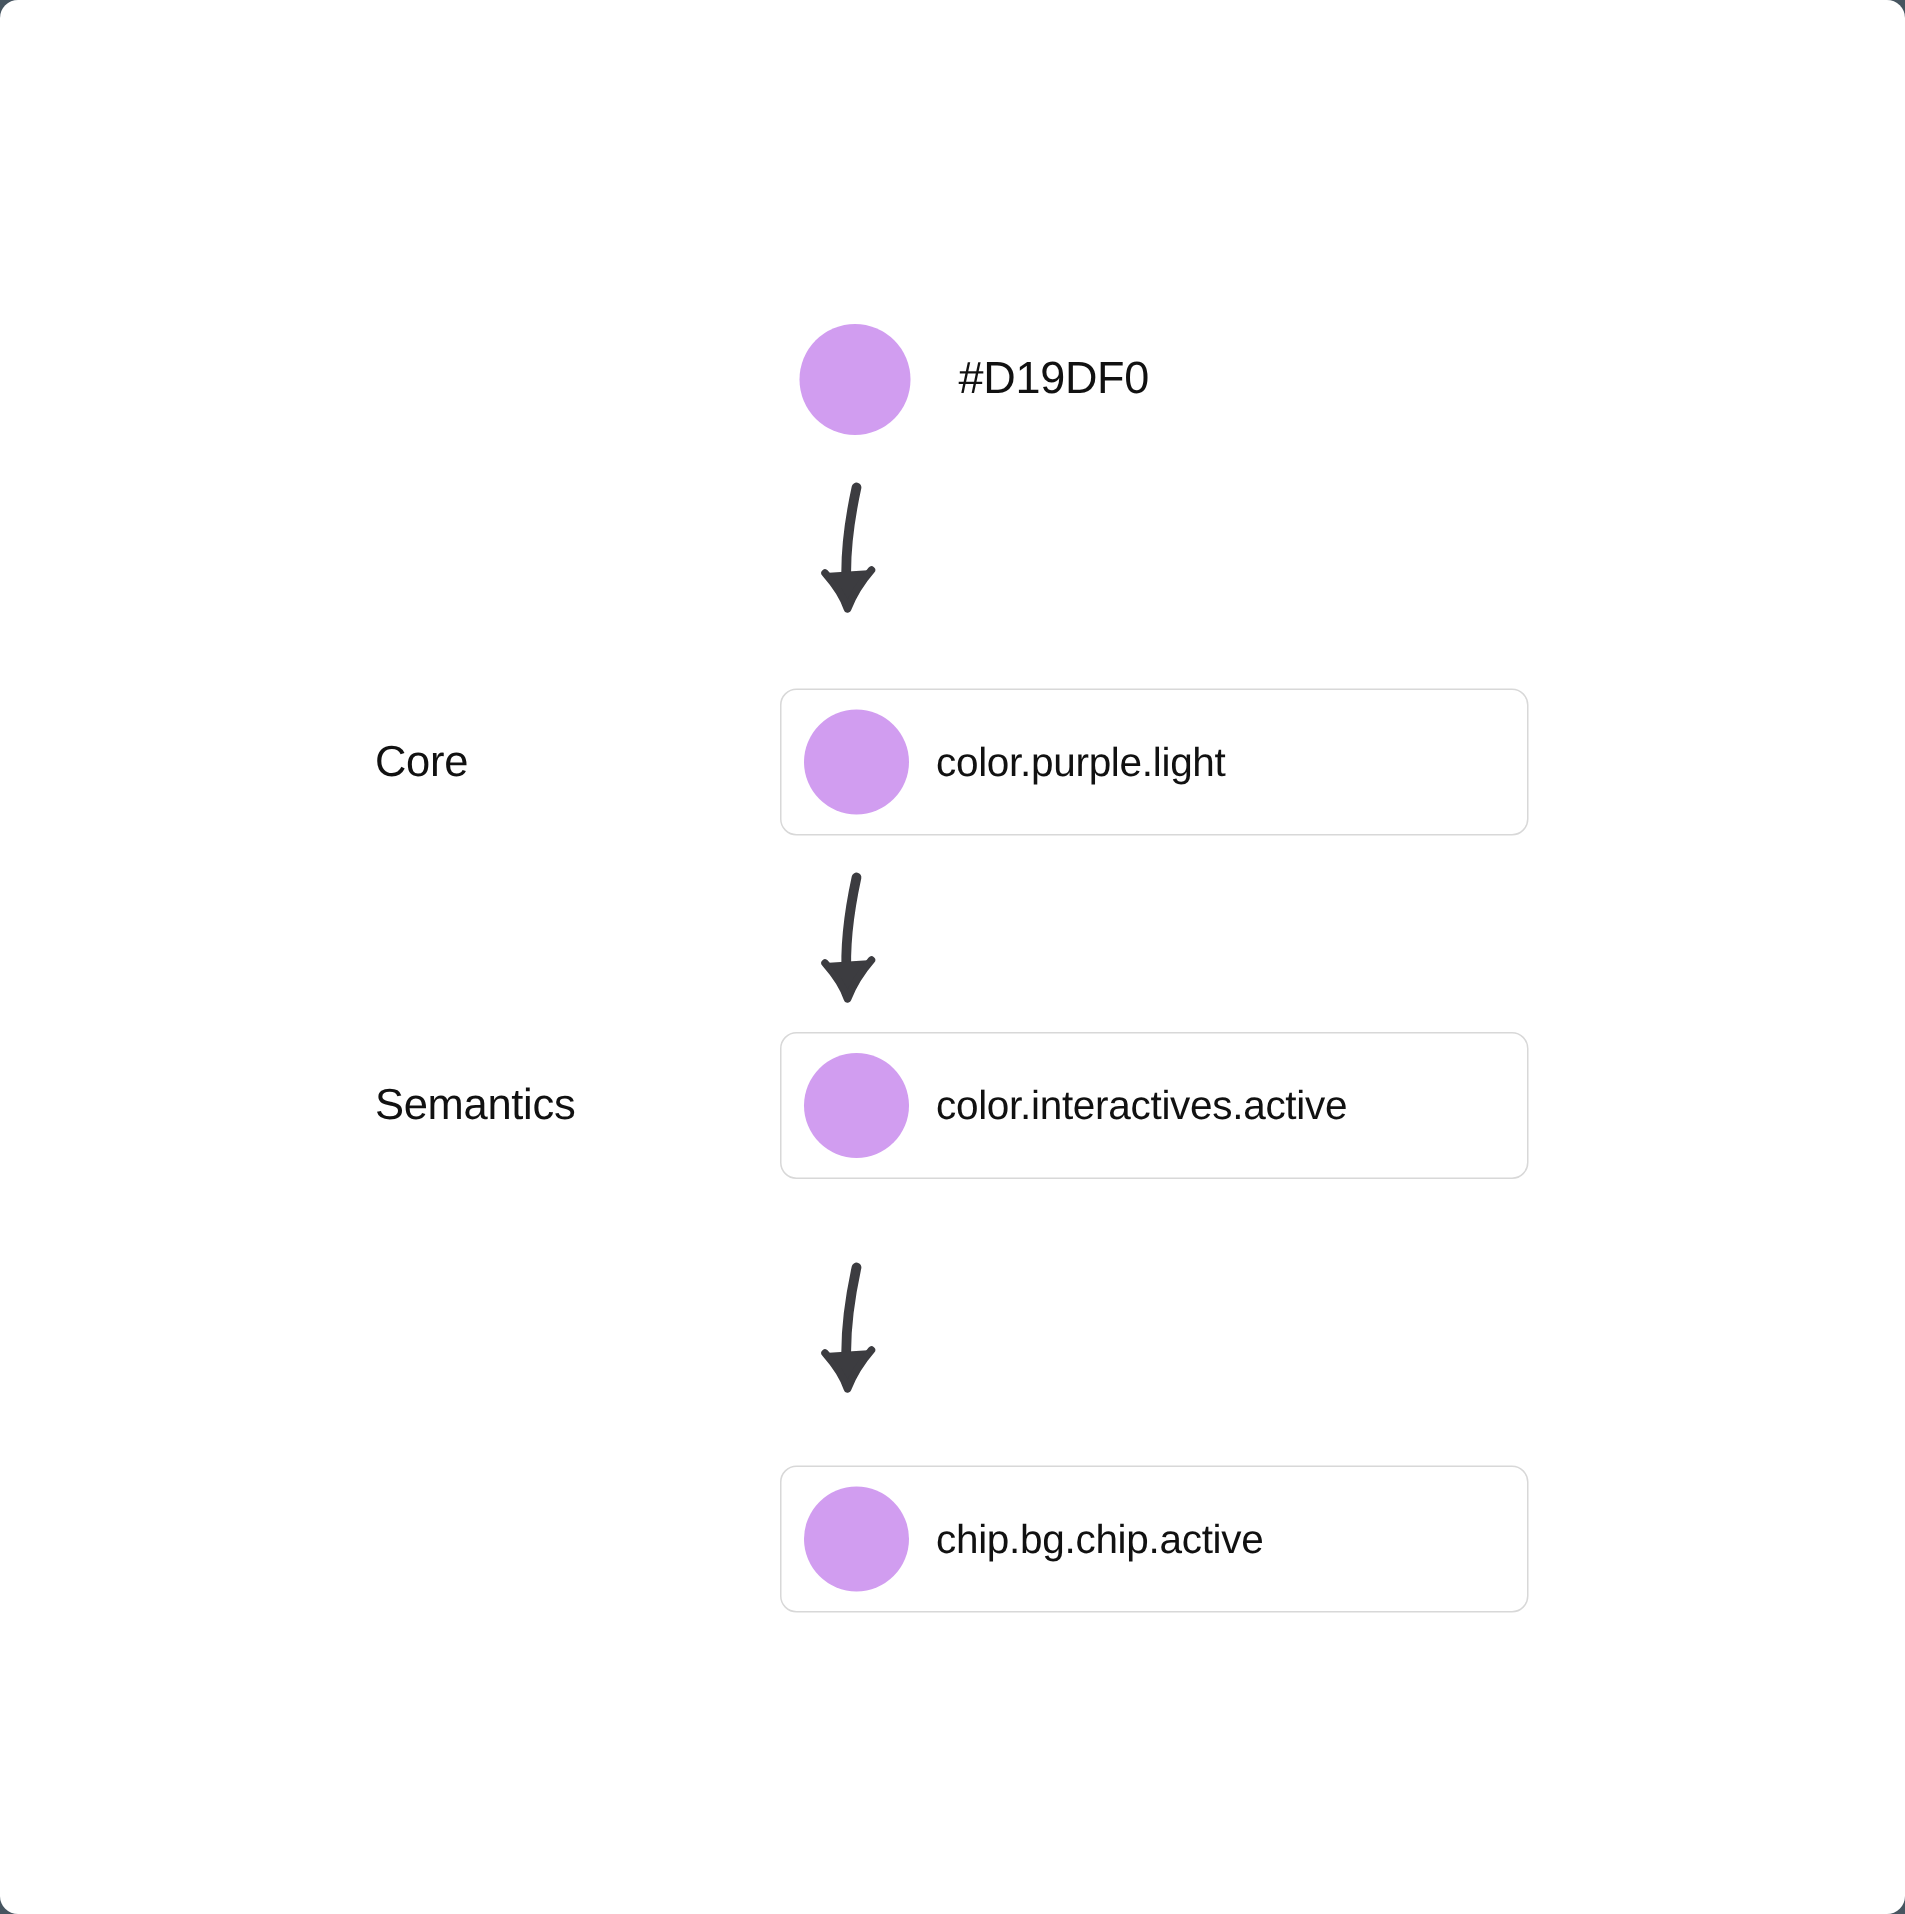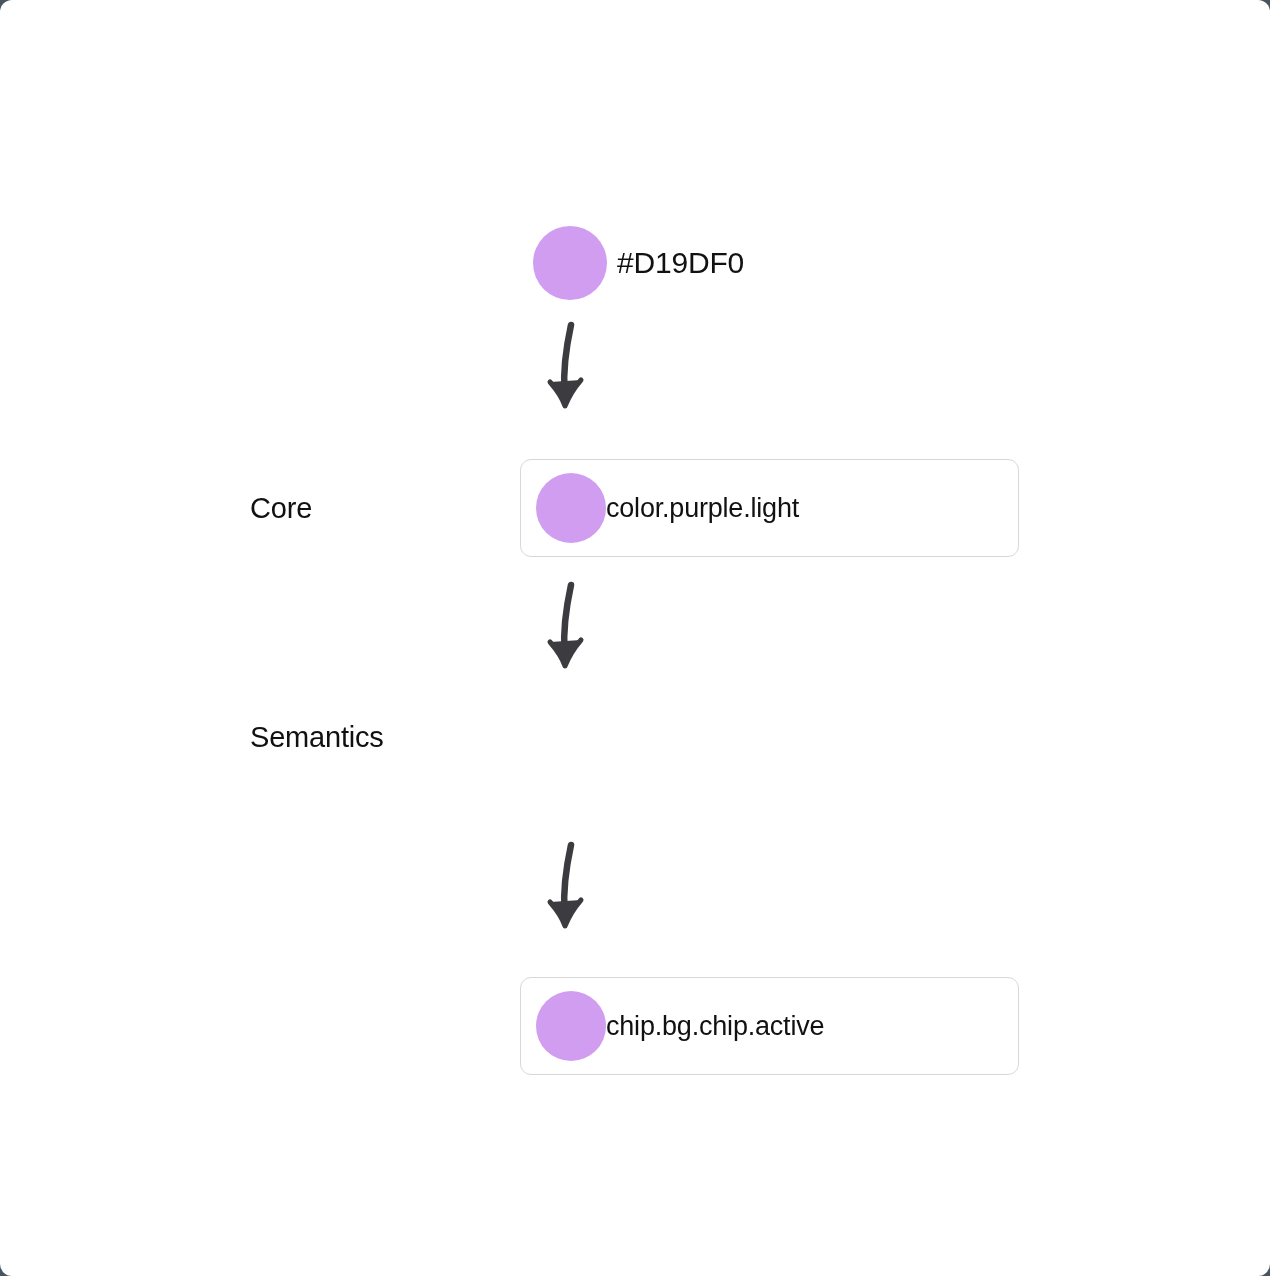--- a/index.html
+++ b/index.html
@@ -21,24 +21,24 @@
     background: #ffffff;
     border-radius: 12px;
     overflow: hidden;
     box-sizing: border-box;
   }
 
   
   .source-row {
     position: absolute;
     left: 533px;
-    top: 226px;
+    top: 216px;
     display: flex;
     align-items: center;
-    gap: 10px;
+    gap: 32px;
   }
   .source-swatch {
     width: 74px;
     height: 74px;
     border-radius: 50%;
     flex: 0 0 auto;
   }
   .source-hex {
     font-size: 30px;
     line-height: 1;
@@ -78,20 +78,21 @@
     top: 0;
     width: 499px;
     height: 98px;
     box-sizing: border-box;
     background: #ffffff;
     border: 1px solid #d8d8d8;
     border-radius: 11px;
     display: flex;
     align-items: center;
     padding-left: 15px;
+    gap: 18px;
   }
   .token-swatch {
     width: 70px;
     height: 70px;
     border-radius: 50%;
     flex: 0 0 auto;
   }
   .token-name {
     font-size: 27px;
     color: #111111;
@@ -138,20 +139,24 @@
 
   <div class="arrow arrow-2">
     <svg viewBox="0 0 70 95" xmlns="http://www.w3.org/2000/svg">
       <path d="M31 7 C 26 30, 23 52, 24.5 74" fill="none" stroke="#3c3c40" stroke-width="6.5" stroke-linecap="round"></path>
       <path d="M10 64 C 17 72, 22 79, 25 88 C 29 78, 34 70, 41 62" fill="#3c3c40" stroke="#3c3c40" stroke-width="5" stroke-linejoin="round" stroke-linecap="round"></path>
     </svg>
   </div>
 
   <div class="tier tier-semantics">
     <div class="tier-label">Semantics</div>
+    <div class="token-card">
+      <div class="token-swatch" style="background-color: rgb(209, 157, 240);"></div>
+      <div class="token-name">color.interactives.active</div>
+    </div>
   </div>
 
   <div class="arrow arrow-3">
     <svg viewBox="0 0 70 95" xmlns="http://www.w3.org/2000/svg">
       <path d="M31 7 C 26 30, 23 52, 24.5 74" fill="none" stroke="#3c3c40" stroke-width="6.5" stroke-linecap="round"></path>
       <path d="M10 64 C 17 72, 22 79, 25 88 C 29 78, 34 70, 41 62" fill="#3c3c40" stroke="#3c3c40" stroke-width="5" stroke-linejoin="round" stroke-linecap="round"></path>
     </svg>
   </div>
 
   <div class="tier tier-component">

